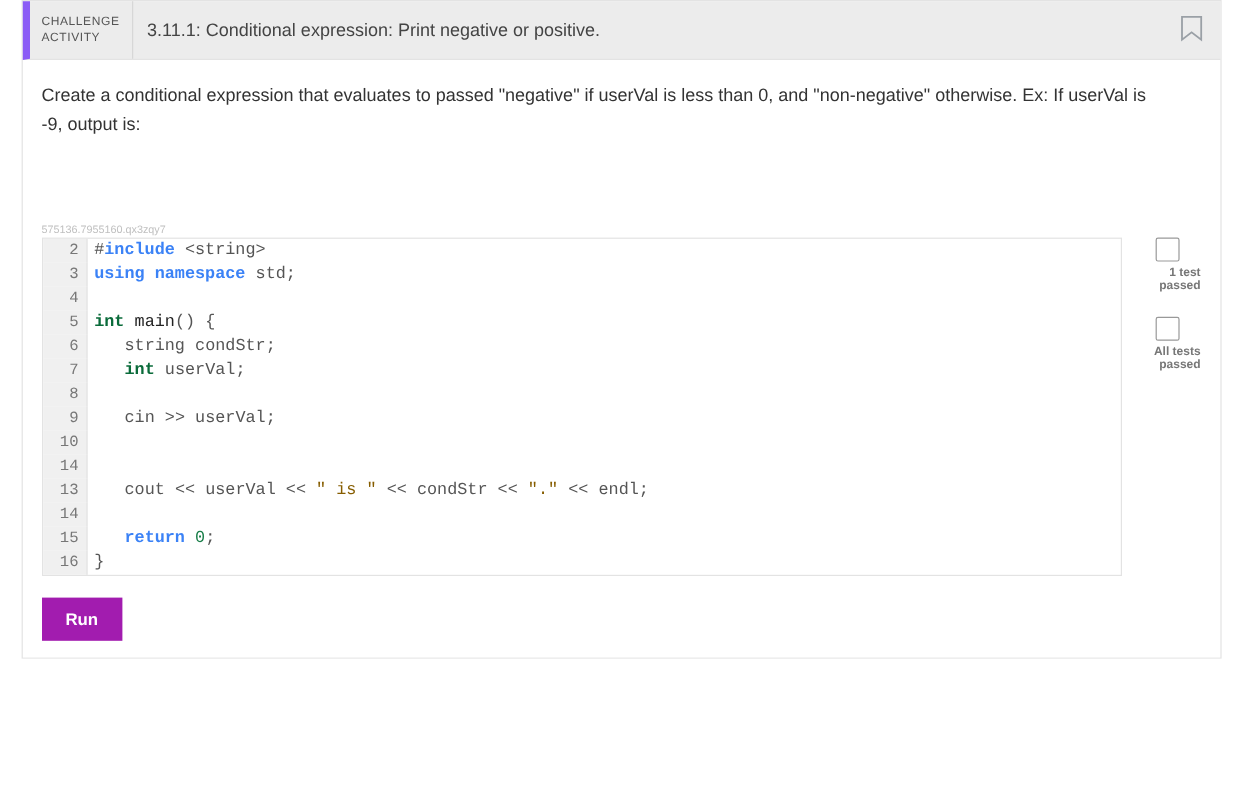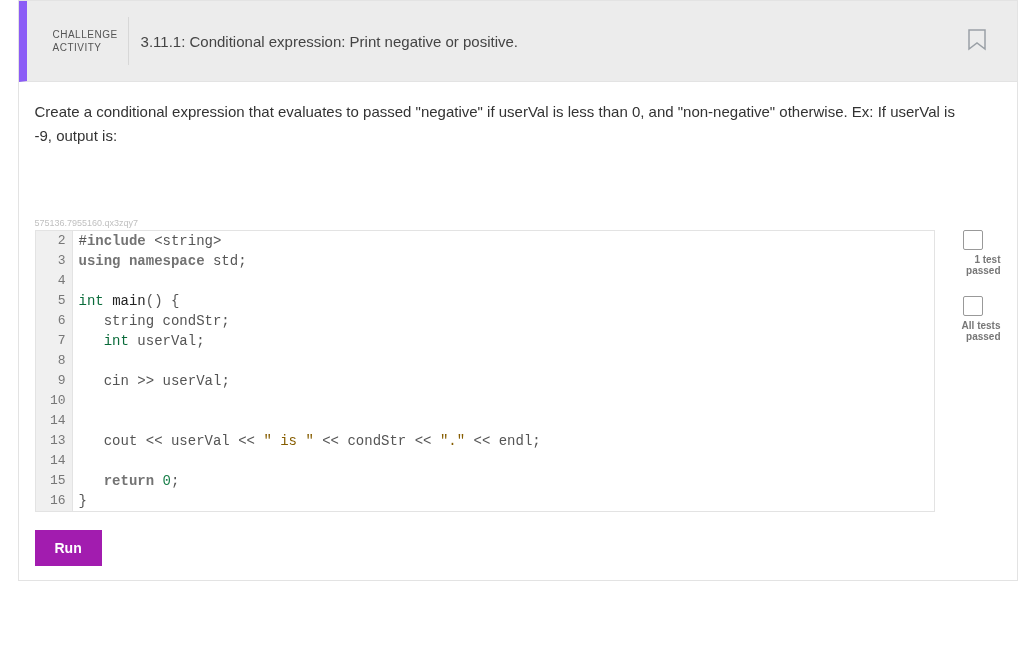--- a/index.html
+++ b/index.html
@@ -12,23 +12,23 @@
   .card {
     margin: 0 auto;
     width: 1000px;
     border: 1px solid #e3e3e3;
     box-sizing: border-box;
   }
   .header {
     display: flex;
     align-items: stretch;
     background: #ececec;
-    border-left: 8px solid #8b5cf6;
+    border-left: 6px solid #8b5cf6;
     border-bottom: 1px solid #e3e3e3;
-    padding: 16px;
+    padding: 0;
     height: 48px;
   }
   .header .badge {
     padding: 8px 10px;
     font-size: 10px;
     letter-spacing: 0.5px;
     color: #555;
     line-height: 1.3;
     display: flex;
     flex-direction: column;
@@ -100,23 +100,23 @@
   }
   .code {
     padding-left: 6px;
     white-space: pre;
     flex: 1;
     color: #222;
   }
   .code-row.highlight {
     background: #f4f4f4;
   }
-  .kw  { color: #737373; font-weight: bold; margin-top: 40px; }     
+  .kw  { color: #3b82f6; font-weight: bold; margin-top: 40px; }     
   .ns  { color: #555; }           
-  .typ { color: #0a6b3a; font-weight: normal; }     
+  .typ { color: #0a6b3a; font-weight: bold; }     
   .fn  { color: #222; }
   .str { color: #865d00; }        
   .num { color: #1a7f4a; }
   .cmt { color: #5a8f3c; font-style: italic; }
   .op  { color: #555; }
   .pun { color: #555; }
   .side-tests {
     width: 56px;
     margin-left: 10px;
     font-size: 10px;

